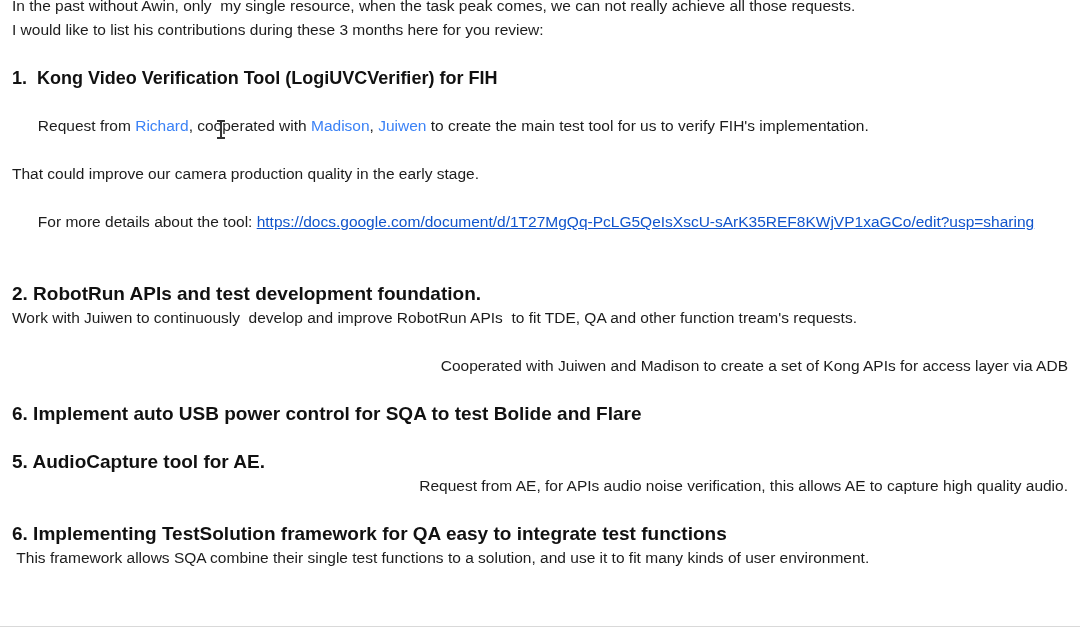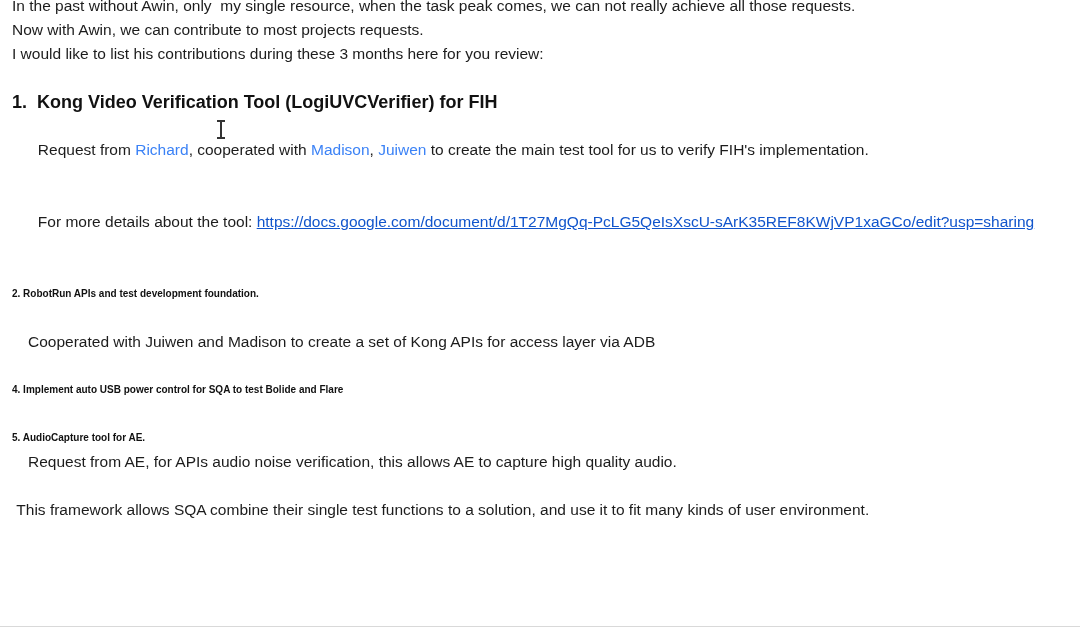--- a/index.html
+++ b/index.html
@@ -31,32 +31,33 @@
   p {
     margin: 0;
     font-size: 15.5px;
     line-height: 24px;
     color: #1c1c1c;
     white-space: pre-wrap;
   }
   .spacer-sm { height: 24px; }
   .heading {
     font-weight: bold;
-    font-size: 10px;
+    font-size: 19px;
     line-height: 24px;
     color: #111111;
   }
   .heading-1 {
     font-weight: bold;
     font-size: 18px;
     line-height: 24px;
     color: #111111;
   }
   .indent {
     padding-left: 16px;
+    text-align: right;
   }
   .name-link {
     color: #3b82f6;
     text-decoration: none;
   }
   .url-link {
     color: #1155cc;
     word-break: break-all;
   }
   .inline { display: inline; }
@@ -88,51 +89,53 @@
     background: #d9d9d9;
   }
 </style>
 </head>
 <body>
 
 <div class="page">
   <div class="doc-body">
 
     <p>In the past without Awin, only  my single resource, when the task peak comes, we can not really achieve all those requests.</p>
-    <p>Now with Awin, we can contribute to most projects requests.</p>
     <p>I would like to list his contributions during these 3 months here for you review:</p>
 
     <div class="spacer-sm"></div>
 
     <p class="heading-1">1.  Kong Video Verification Tool (LogiUVCVerifier) for FIH</p>
     <p>
       <span class="inline">Request from </span><a class="name-link inline" href="#">Richard</a><span class="inline">, cooperated with </span><a class="name-link inline" href="#">Madison</a><span class="inline">, </span><a class="name-link inline" href="#">Juiwen</a><span class="inline"> to create the main test tool for us to verify FIH's implementation.</span>
     </p>
+    <p>That could improve our camera production quality in the early stage.</p>
     <p>
       <span class="inline">For more details about the tool: </span><a class="url-link inline" href="#">https://docs.google.com/document/d/1T27MgQq-PcLG5QeIsXscU-sArK35REF8KWjVP1xaGCo/edit?usp=sharing</a>
     </p>
 
     <div class="spacer-sm"></div>
 
     <p class="heading">2. RobotRun APIs and test development foundation.</p>
+    <p>Work with Juiwen to continuously  develop and improve RobotRun APIs  to fit TDE, QA and other function tream's requests.</p>
 
     <div class="spacer-sm"></div>
 
     <p class="indent">Cooperated with Juiwen and Madison to create a set of Kong APIs for access layer via ADB</p>
 
     <div class="spacer-sm"></div>
 
-    <p class="heading">4. Implement auto USB power control for SQA to test Bolide and Flare</p>
+    <p class="heading">6. Implement auto USB power control for SQA to test Bolide and Flare</p>
 
     <div class="spacer-sm"></div>
 
     <p class="heading">5. AudioCapture tool for AE.</p>
     <p class="indent">Request from AE, for APIs audio noise verification, this allows AE to capture high quality audio.</p>
 
     <div class="spacer-sm"></div>
 
+    <p class="heading">6. Implementing TestSolution framework for QA easy to integrate test functions</p>
     <p> This framework allows SQA combine their single test functions to a solution, and use it to fit many kinds of user environment.</p>
 
   </div>
 
   <div class="cursor"></div>
   <div class="bottom-rule"></div>
 </div>
 
 </body></html>

